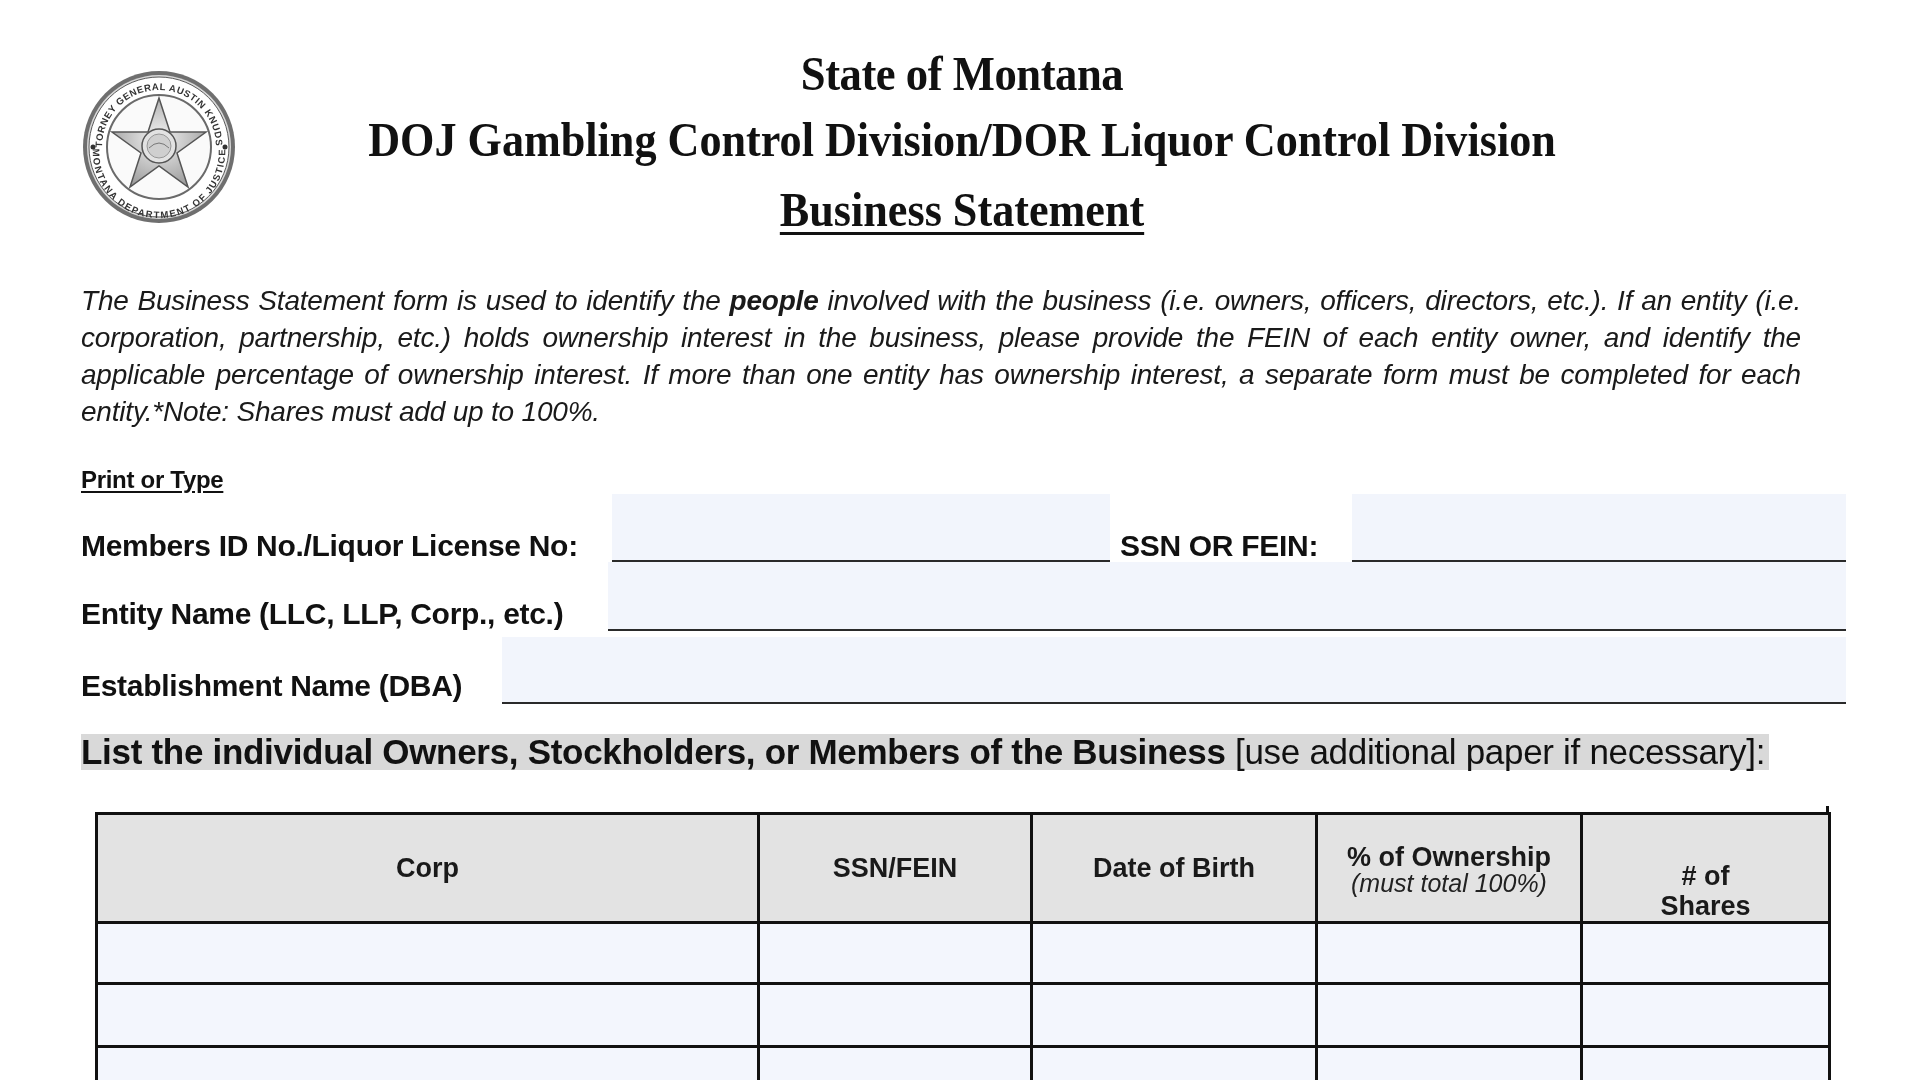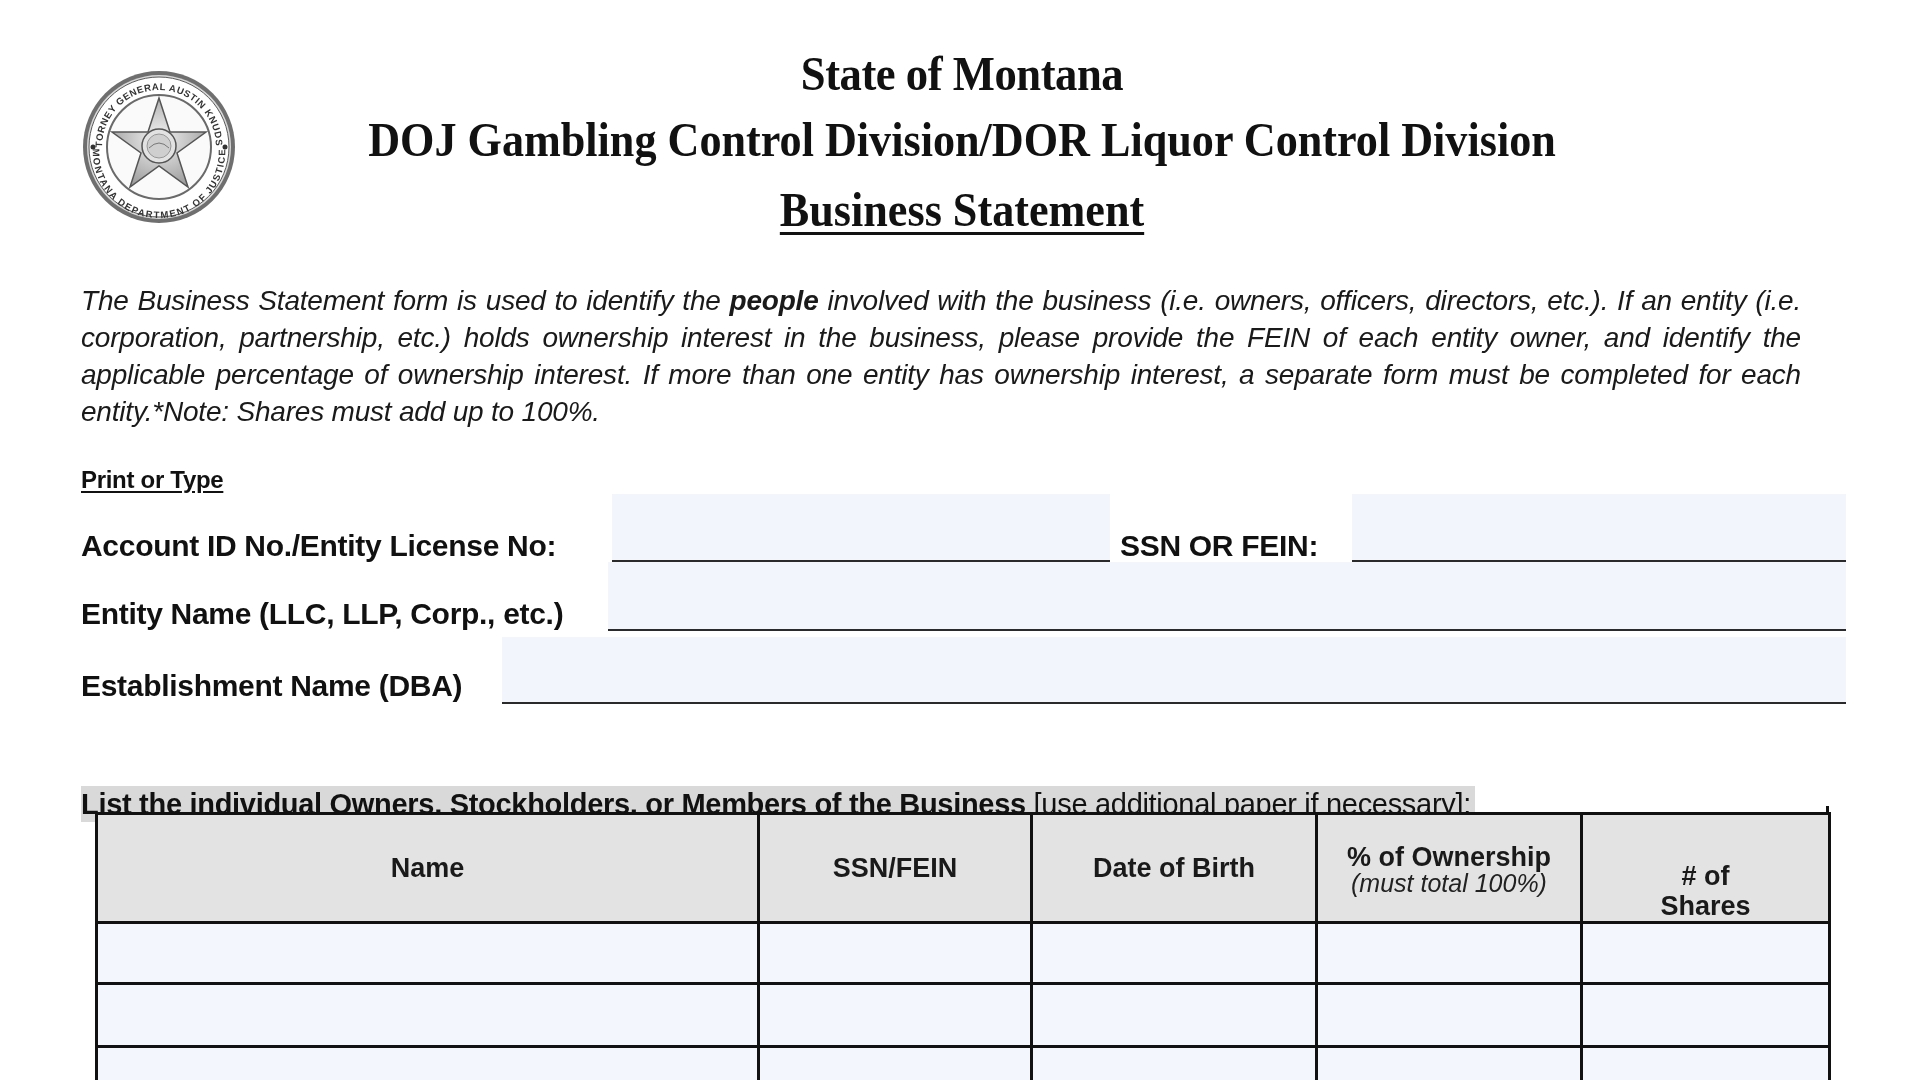--- a/index.html
+++ b/index.html
@@ -28,21 +28,21 @@
   #fld-account { left:612px; top:494px; width:498px; height:68px; }
   #lbl-ssn { left:1120px; top:529px; }
   #fld-ssn { left:1352px; top:494px; width:494px; height:68px; }
 
   #lbl-entity { left:81px; top:597px; }
   #fld-entity { left:608px; top:562px; width:1238px; height:69px; }
 
   #lbl-dba { left:81px; top:669px; }
   #fld-dba { left:502px; top:637px; width:1344px; height:67px; }
 
-  #list-heading { left:81px; top:786px; height:36px; line-height:36px; background:#d9d9d9; font-size:29px; white-space:nowrap; padding-right:4px; letter-spacing:-0.3px; }
+  #list-heading { left:81px; top:734px; height:36px; line-height:36px; background:#d9d9d9; font-size:35px; white-space:nowrap; padding-right:4px; letter-spacing:-0.3px; }
   #list-heading b { font-weight:bold; }
 
   #owners-table { left:95px; top:812px; border-collapse:collapse; table-layout:fixed; }
   #owners-table th, #owners-table td { border:3px solid #111; padding:0; }
   #owners-table th { background:#e3e3e3; height:97px; font-family:"Liberation Sans",sans-serif; font-weight:bold; font-size:27px; color:#1a1a1a; text-align:center; vertical-align:middle; line-height:30px; }
   #owners-table th .sub { display:block; font-weight:normal; font-style:italic; font-size:25px; line-height:22px; color:#222; }
   #owners-table td { background:#f3f6fd; height:58px; }
   #owners-table td input { width:100%; height:100%; border:none; background:transparent; outline:none; font-family:"Liberation Sans",sans-serif; font-size:22px; padding:0 8px; box-sizing:border-box; }
   #table-right-tick { left:1826px; top:806px; width:3px; height:10px; background:#111; }
 </style>
@@ -79,21 +79,21 @@
 </div>
 
 <div id="title1" class="abs serif-title">State of Montana</div>
 <div id="title2" class="abs serif-title">DOJ Gambling Control Division/DOR Liquor Control Division</div>
 <div id="title3" class="abs serif-title"><span>Business Statement</span></div>
 
 <div id="intro" class="abs sans"><span>The Business Statement form is used to identify the </span><b>people</b><span> involved with the business (i.e. owners, officers, directors, etc.).  If an entity (i.e. corporation, partnership, etc.) holds ownership interest in the business, please provide the FEIN of each entity owner, and identify the applicable percentage of ownership interest. If more than one entity has ownership interest, a separate form must be completed for each entity.*Note: Shares must add up to 100%.</span></div>
 
 <div id="print-or-type" class="abs sans">Print or Type</div>
 
-<div id="lbl-account" class="abs sans field-label">Account ID No./Entity License No:</div>
+<div id="lbl-account" class="abs sans field-label">Members ID No./Liquor License No:</div>
 <div id="fld-account" class="abs field-box">
   <input type="text" value="" style="">
 </div>
 
 <div id="lbl-ssn" class="abs sans field-label">SSN OR FEIN:</div>
 <div id="fld-ssn" class="abs field-box">
   <input type="text" value="" style="">
 </div>
 
 <div id="lbl-entity" class="abs sans field-label">Entity Name (LLC, LLP, Corp., etc.)</div>
@@ -112,21 +112,21 @@
 <table id="owners-table" class="abs">
   <colgroup>
     <col style="width:662px">
       <col style="width:273px">
       <col style="width:285px">
       <col style="width:265px">
       <col style="width:248px">
   </colgroup>
   <thead>
     <tr>
-      <th><span>Name</span></th>
+      <th><span>Corp</span></th>
       <th><span>SSN/FEIN</span></th>
       <th><span>Date of Birth</span></th>
       <th><span>% of Ownership</span><span class="sub">(must total 100%)</span></th>
       <th style="vertical-align:top;padding-top:6px;"><span style="display:inline-block;width:110px;margin-top:40px;"># of Shares</span></th>
     </tr>
   </thead>
   <tbody>
     <tr style="height:61px">
       <td><input type="text" value="" style=""></td>
       <td><input type="text" value="" style=""></td>

